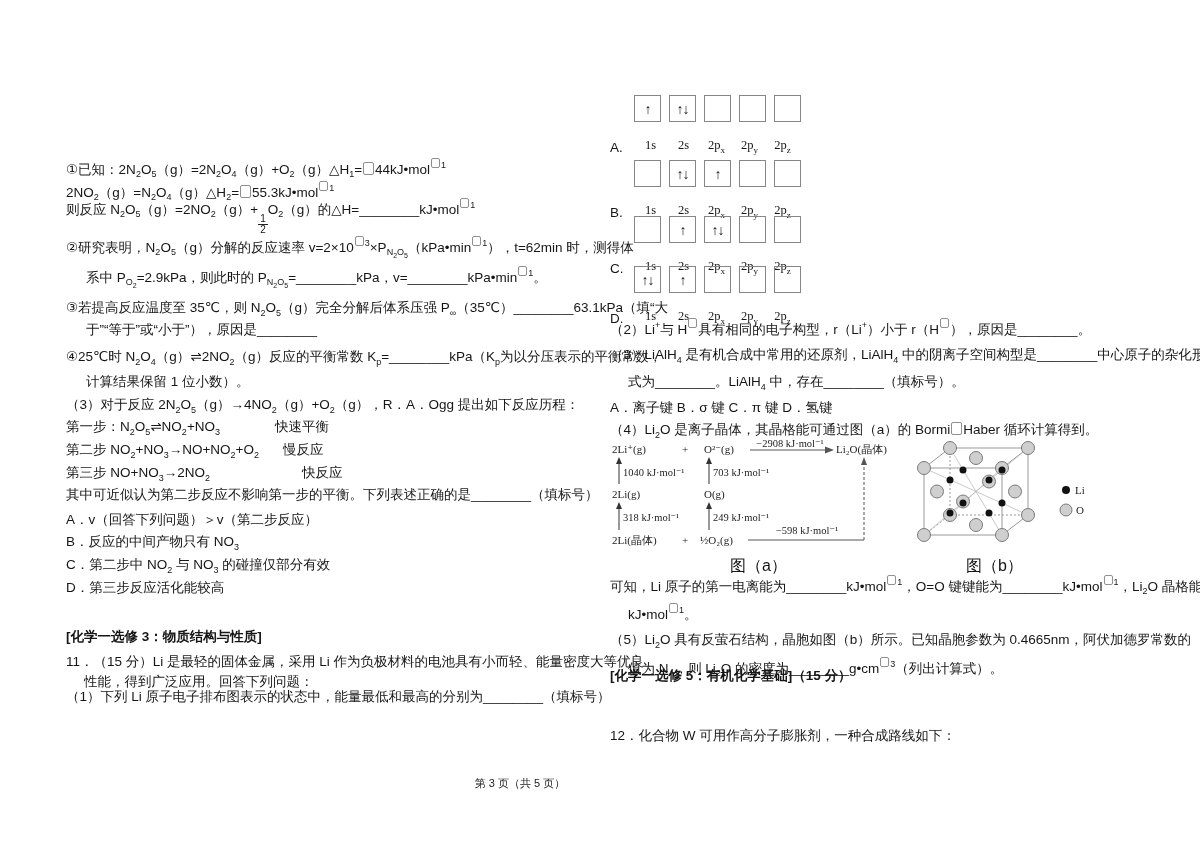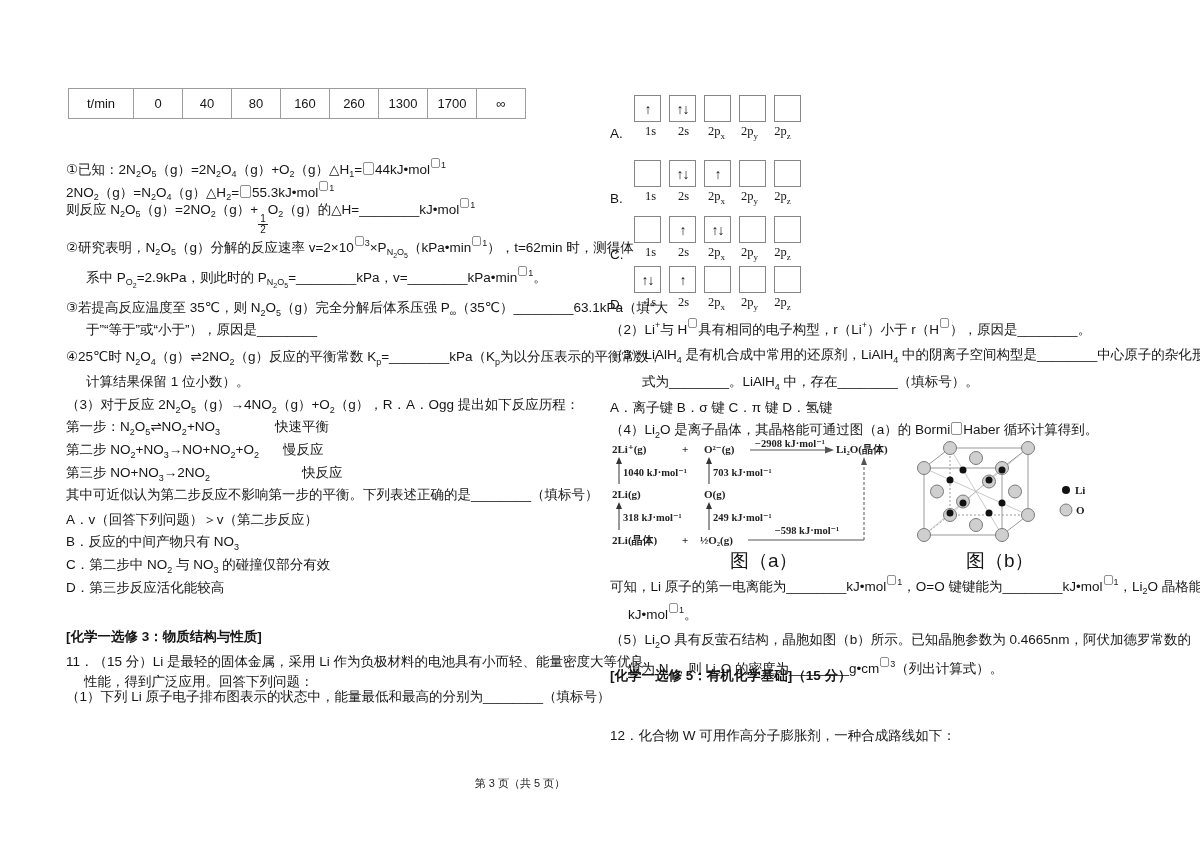--- a/index.html
+++ b/index.html
@@ -23,48 +23,37 @@
   .sp2{display:inline-block;width:24px;}
   .sp3{display:inline-block;width:92px;}
   table.datatable{border-collapse:collapse;position:absolute;left:2px;top:0;}
   .datatable td{border:1px solid #9c9c9c;text-align:center;height:29px;font-size:13px;padding:0 2px;}
   .datatable td.h{width:60px;}
   .datatable td.c{width:44px;}
   .orb{position:absolute;left:0;}
   .orb-letter{position:absolute;left:0;bottom:-2px;}
   .orb-boxes{margin-left:24px;display:flex;}
   .obox{width:25px;height:25px;border:1px solid #868686;margin-right:8px;display:flex;align-items:center;justify-content:center;font-size:14px;letter-spacing:-1px;}
-  .orb-labels{margin-left:24px;display:flex;font-family:"Liberation Serif","DejaVu Serif",serif;font-size:12.5px;margin-top:2px;}
+  .orb-labels{margin-left:24px;display:flex;font-family:"Liberation Serif","DejaVu Serif",serif;font-size:12.5px;margin-top:16px;}
   .olab{width:33px;text-align:center;}
-  .figwrap{position:absolute;font-weight:bold;}
-  .figcap{position:absolute;white-space:nowrap;font-size:19px;}
+  .figwrap{position:absolute;}
+  .figcap{position:absolute;white-space:nowrap;font-size:16px;margin-top:8px;}
   .footer{position:absolute;left:0;top:776px;width:1040px;text-align:center;font-size:11px;color:#222;}
   svg text{font-family:"Liberation Serif","DejaVu Serif",serif;font-size:11px;fill:#222;}
   svg .small{font-size:10.5px;}
 </style>
 </head>
 <body>
 
 <div>
 
   <div class="col" id="colL">
 
     <table class="datatable">
       <tbody>
-          <tr>
-        <td class="h">t/min</td>
-        <td class="c">0</td>
-        <td class="c">40</td>
-        <td class="c">80</td>
-        <td class="c">160</td>
-        <td class="c">260</td>
-        <td class="c">1300</td>
-        <td class="c">1700</td>
-        <td class="c">∞</td>
-      </tr>
     </tbody>
       </table>
 
     <div class="ln" style="top:70px">①已知：2N<sub>2</sub>O<sub>5</sub>（g）=2N<sub>2</sub>O<sub>4</sub>（g）+O<sub>2</sub>（g）△H<sub>1</sub>=<span class="tf"></span>44kJ•mol<sup><span class="tf"></span>1</sup></div>
     <div class="ln" style="top:93px">2NO<sub>2</sub>（g）=N<sub>2</sub>O<sub>4</sub>（g）△H<sub>2</sub>=<span class="tf"></span>55.3kJ•mol<sup><span class="tf"></span>1</sup></div>
     <div class="ln" style="top:110px">则反应 N<sub>2</sub>O<sub>5</sub>（g）=2NO<sub>2</sub>（g）+<span class="frac">
           <i>1</i>
           <i>2</i>
         </span>O<sub>2</sub>（g）的△H=________kJ•mol<sup><span class="tf"></span>1</sup></div>
     <div class="ln" style="top:148px">②研究表明，N<sub>2</sub>O<sub>5</sub>（g）分解的反应速率 v=2×10<sup><span class="tf"></span>3</sup>×P<sub>N<sub>2</sub>O<sub>5</sub></sub>（kPa•min<sup><span class="tf"></span>1</sup>），t=62min 时，测得体</div>
@@ -157,21 +146,21 @@
         <div class="olab">1s</div>
         <div class="olab">2s</div>
         <div class="olab">2p<sub>x</sub></div>
         <div class="olab">2p<sub>y</sub></div>
         <div class="olab">2p<sub>z</sub></div>
       </div>
     </div>
 
     <div class="ln" style="top:230px">（2）Li<sup>+</sup>与 H<sup><span class="tf"></span></sup>具有相同的电子构型，r（Li<sup>+</sup>）小于 r（H<sup><span class="tf"></span></sup>），原因是________。</div>
     <div class="ln" style="top:257px">（3）LiAlH<sub>4</sub> 是有机合成中常用的还原剂，LiAlH<sub>4</sub> 中的阴离子空间构型是________中心原子的杂化形</div>
-    <div class="ln" style="top:284px;left:32px">式为________。LiAlH<sub>4</sub> 中，存在________（填标号）。</div>
+    <div class="ln" style="top:284px;left:18px">式为________。LiAlH<sub>4</sub> 中，存在________（填标号）。</div>
     <div class="ln" style="top:310px">A．离子键 B．σ 键 C．π 键 D．氢键</div>
     <div class="ln" style="top:332px">（4）Li<sub>2</sub>O 是离子晶体，其晶格能可通过图（a）的 Bormi<span class="tf"></span>Haber 循环计算得到。</div>
 
     <div class="figwrap" style="left:2px;top:352px">
       <svg width="300" height="108" viewBox="0 0 300 108">
         <text x="0" y="13">2Li⁺(g)</text>
         <text x="70" y="13">+</text>
         <text x="92" y="13">O²⁻(g)</text>
         <text x="178" y="7" text-anchor="middle" class="small">−2908 kJ·mol⁻¹</text>
         <line x1="138" y1="10" x2="216" y2="10" stroke="#555" stroke-width="1"></line>

